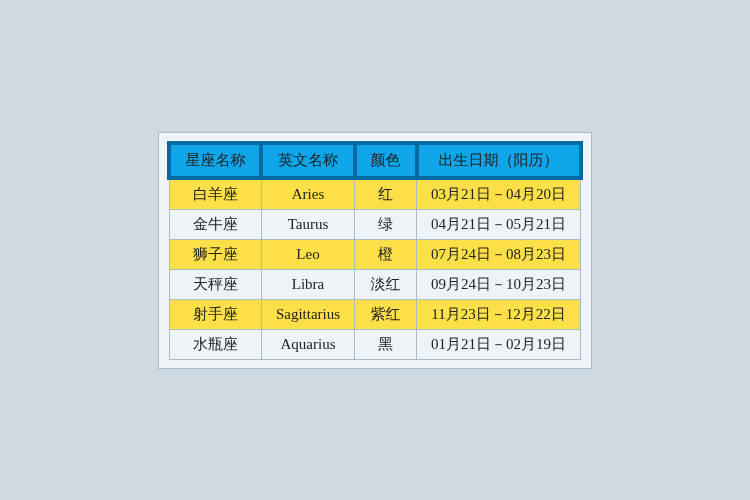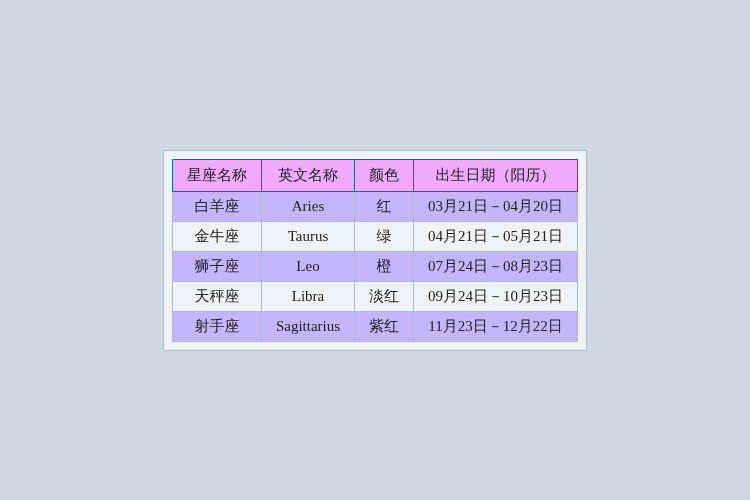--- a/index.html
+++ b/index.html
@@ -24,33 +24,33 @@
       padding: 8px;
     }
 
     table {
       border-collapse: collapse;
       font-size: 15px;
       color: #222;
     }
 
     th {
-      background-color: #f0abfc;
-      border: 1px solid #0369a1;
+      background-color: #0ea5e9;
+      border: 4px solid #0369a1;
       padding: 6px 14px;
       text-align: center;
       font-weight: normal;
       white-space: nowrap;
     }
 
     td {
       border: 1px solid #aabbcc;
       padding: 5px 14px;
       text-align: center;
-      background-color: #c4b5fd;
+      background-color: #fde047;
       white-space: nowrap;
     }
 
     tr:nth-child(even) td {
       background-color: #eef3f8;
     }
   </style>
 </head>
 <body>
 
@@ -88,15 +88,21 @@
           <td>Libra</td>
           <td>淡红</td>
           <td>09月24日－10月23日</td>
         </tr>
         <tr>
           <td>射手座</td>
           <td>Sagittarius</td>
           <td>紫红</td>
           <td>11月23日－12月22日</td>
         </tr>
+        <tr>
+          <td>水瓶座</td>
+          <td>Aquarius</td>
+          <td>黑</td>
+          <td>01月21日－02月19日</td>
+        </tr>
       </tbody>
   </table>
 </div>
 
 </body></html>

